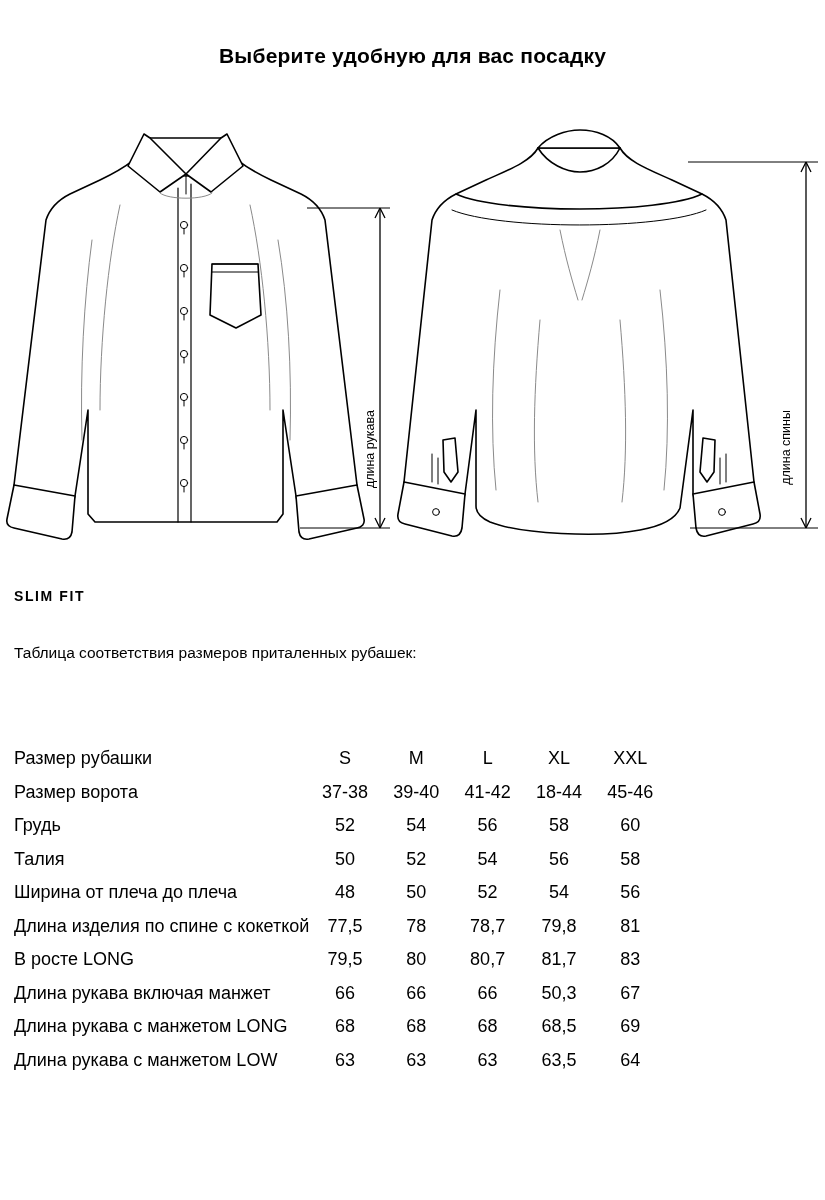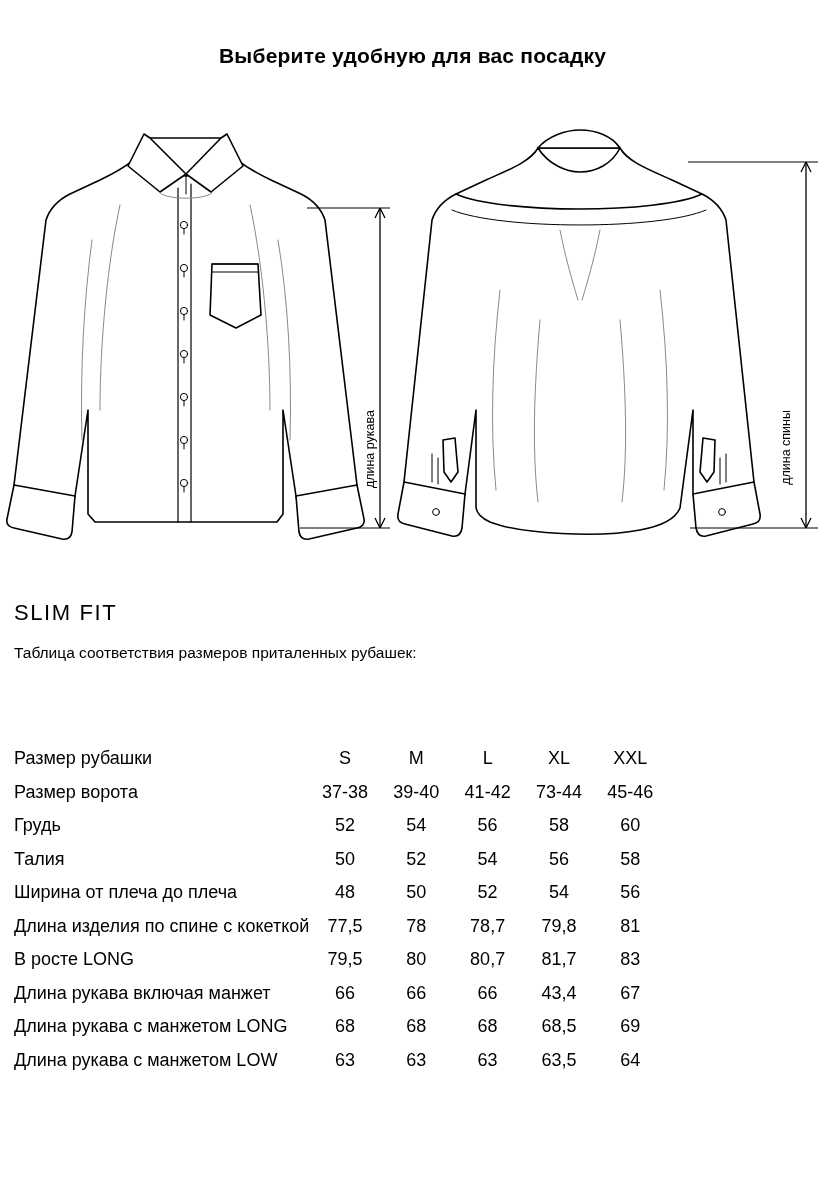--- a/index.html
+++ b/index.html
@@ -45,23 +45,23 @@
     text-orientation: mixed;
     transform: rotate(180deg);
     white-space: nowrap;
   }
   .vlabel.sleeve { left: 363px; top: 300px; }
   .vlabel.back  { left: 779px; top: 300px; }
 
   .section-heading {
     position: absolute;
     left: 14px;
-    top: 600px;
-    font-size: 22px;
-    font-weight: normal;
+    top: 588px;
+    font-size: 14px;
+    font-weight: bold;
     letter-spacing: 1.6px;
   }
   .section-sub {
     position: absolute;
     left: 14px;
     top: 644px;
     font-size: 15.5px;
   }
 
   table.sizes {
@@ -213,21 +213,21 @@
         <th class="val">L</th>
         <th class="val">XL</th>
         <th class="val">XXL</th>
       </tr>
 
       <tr>
         <td class="rowlabel">Размер ворота</td>
         <td class="val">37-38</td>
         <td class="val">39-40</td>
         <td class="val">41-42</td>
-        <td class="val">73-44</td>
+        <td class="val">18-44</td>
         <td class="val">45-46</td>
       </tr>
       <tr>
         <td class="rowlabel">Грудь</td>
         <td class="val">52</td>
         <td class="val">54</td>
         <td class="val">56</td>
         <td class="val">58</td>
         <td class="val">60</td>
       </tr>
@@ -261,21 +261,21 @@
         <td class="val">80</td>
         <td class="val">80,7</td>
         <td class="val">81,7</td>
         <td class="val">83</td>
       </tr>
       <tr>
         <td class="rowlabel">Длина рукава включая манжет</td>
         <td class="val">66</td>
         <td class="val">66</td>
         <td class="val">66</td>
-        <td class="val">43,4</td>
+        <td class="val">50,3</td>
         <td class="val">67</td>
       </tr>
       <tr>
         <td class="rowlabel">Длина рукава с манжетом LONG</td>
         <td class="val">68</td>
         <td class="val">68</td>
         <td class="val">68</td>
         <td class="val">68,5</td>
         <td class="val">69</td>
       </tr>

